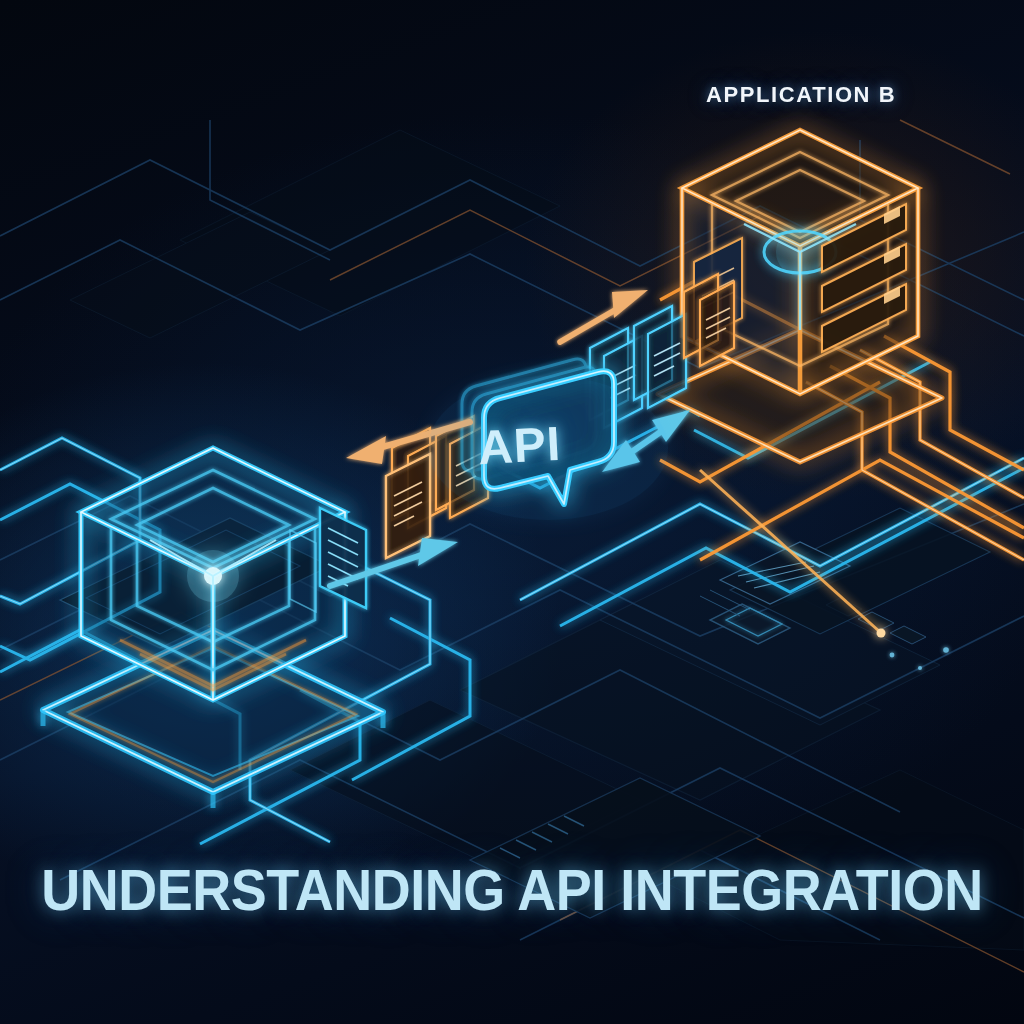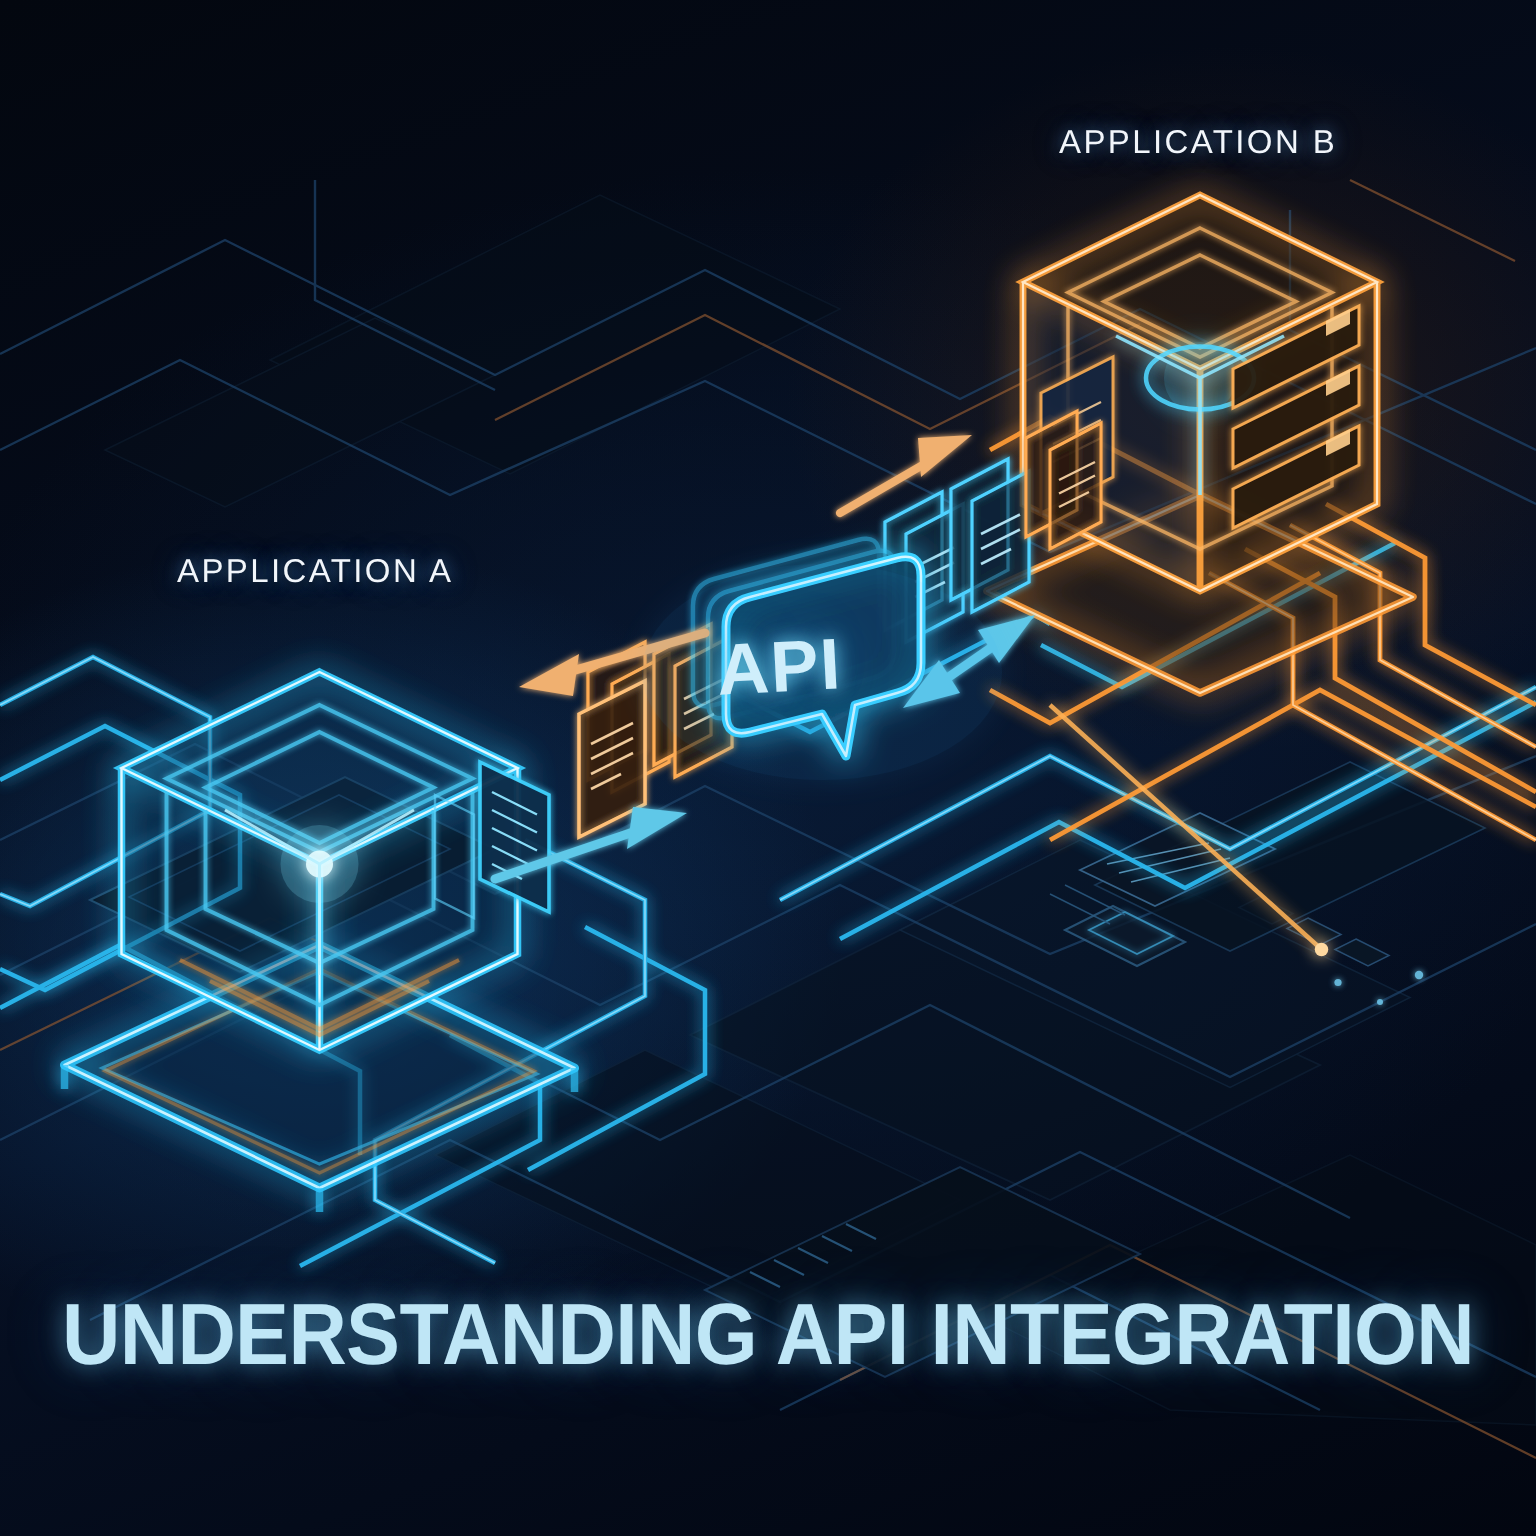--- a/index.html
+++ b/index.html
@@ -7,21 +7,21 @@
     position:relative;width:1024px;height:1024px;overflow:hidden;
     background:
       radial-gradient(ellipse 50% 38% at 20% 62%, rgba(18,72,126,.55) 0%, rgba(8,26,56,0) 70%),
       radial-gradient(ellipse 40% 32% at 80% 26%, rgba(70,40,20,.40) 0%, rgba(8,26,56,0) 72%),
       radial-gradient(ellipse 70% 50% at 50% 50%, rgba(10,34,66,.55) 0%, rgba(3,8,20,0) 78%),
       linear-gradient(160deg,#03070f 0%,#050c1c 38%,#061024 56%,#020610 100%);
     font-family:"Liberation Sans", sans-serif;
   }
   svg.layer{position:absolute;left:0;top:0;width:1024px;height:1024px;overflow:visible;}
   .lbl{
-    position:absolute;color:#f2f6fb;font-weight:400;
+    position:absolute;color:#f2f6fb;font-weight:700;
     font-family:"Liberation Sans", sans-serif;
     letter-spacing:1.6px;white-space:nowrap;
     text-shadow:0 0 10px rgba(120,190,255,.55),0 0 22px rgba(60,130,220,.35),0 2px 4px rgba(0,0,0,.8);
   }
   #label-a{left:118px;top:368px;font-size:22px;}
   #label-b{left:706px;top:82px;font-size:22px;}
   #title{
     position:absolute;left:0;right:0;top:856px;text-align:center;
     font-size:58px;font-weight:700;letter-spacing:-0.5px;
     color:#bfe6f6;
@@ -393,18 +393,17 @@
       <g filter="url(#gl-s)">
         <path d="M620,460 L672,424" stroke="#5fc8e8" stroke-width="6" stroke-linecap="round" fill="none"></path>
         <polygon points="690,410 666,442 652,420" fill="#5fc8e8"></polygon>
         <polygon points="602,472 626,440 640,462" fill="#5fc8e8"></polygon>
       </g>
     </g>
 
     <ellipse cx="548" cy="448" rx="120" ry="72" fill="#2aa8ff" opacity=".09" filter="url(#gl-l)"></ellipse>
   </svg>
 
-  <div class="lbl" id="label-a">APPLICATION A</div>
   <div class="lbl" id="label-b">APPLICATION B</div>
   <div id="api-text">API</div>
   <div id="title">UNDERSTANDING API INTEGRATION</div>
 
 </div>
 
 </body></html>

